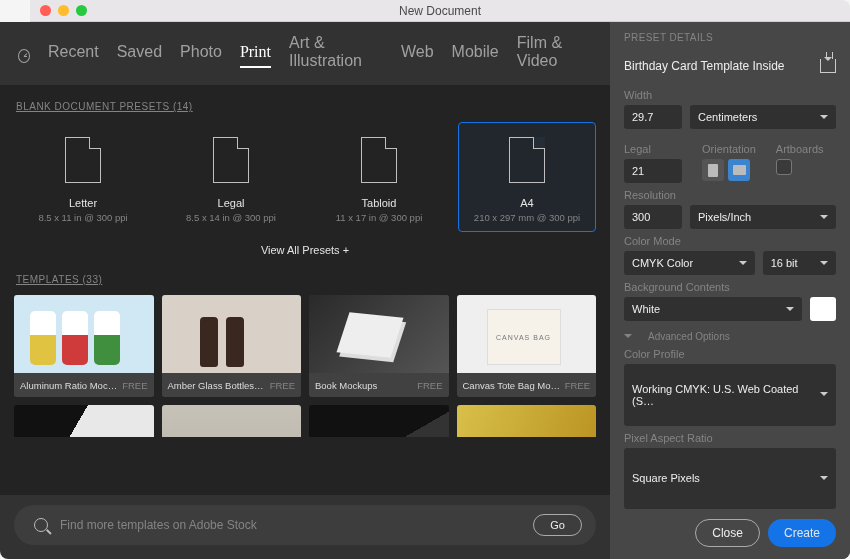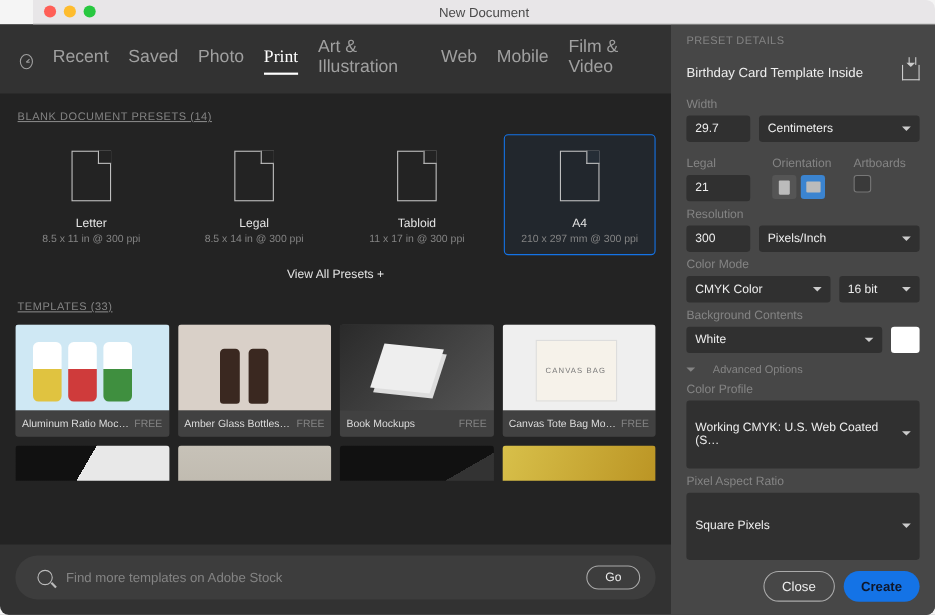--- a/index.html
+++ b/index.html
@@ -79,21 +79,21 @@
   .orient-btn.active{background:#3b84d0;}
   .orient-btn .ico{width:10px;height:13px;background:#bbb;border-radius:1px;}
   .orient-btn .ico.land{width:13px;height:10px;}
   .artb-chk{width:16px;height:16px;border:1px solid #777;border-radius:3px;background:#3a3a3a;}
   .adv{display:flex;align-items:center;gap:16px;margin-top:10px;color:var(--text-dim);font-size:10px;cursor:pointer;}
   .adv .chev-d{width:0;height:0;border:4px solid transparent;border-top-color:var(--text-dim);margin-top:3px;}
   .swatch{width:26px;height:24px;background:#fff;border-radius:3px;}
   .footer{margin-top:auto;display:flex;justify-content:flex-end;gap:8px;padding-top:10px;}
   .btn{height:28px;padding:0 16px;border-radius:14px;font-size:12px;cursor:pointer;border:none;}
   .btn.close{background:transparent;border:1px solid #aaa;color:#eee;}
-  .btn.create{background:var(--accent);color:#0f172a;font-weight:700;}
+  .btn.create{background:var(--accent);color:#e5e5e5;font-weight:400;}
   
   .thumb.cans{background:linear-gradient(#cfe8f4,#cfe8f4);position:relative;}
   .cans::before,.cans::after{content:"";position:absolute;bottom:8px;width:26px;height:54px;border-radius:5px;}
   .cans::before{left:16px;background:linear-gradient(#fff 45%,#e0c340 45%);}
   .cans::after{left:48px;background:linear-gradient(#fff 45%,#cf3b3b 45%);}
   .cans .c3{position:absolute;bottom:8px;left:80px;width:26px;height:54px;border-radius:5px;background:linear-gradient(#fff 45%,#3f8f3f 45%);}
   .thumb.bottles{background:#d9d0c8;position:relative;}
   .bottles::before,.bottles::after{content:"";position:absolute;bottom:6px;width:18px;height:50px;background:#3a2820;border-radius:4px 4px 3px 3px;}
   .bottles::before{left:38px;} .bottles::after{left:64px;}
   .thumb.books{background:linear-gradient(135deg,#2a2a2a,#555);position:relative;}

